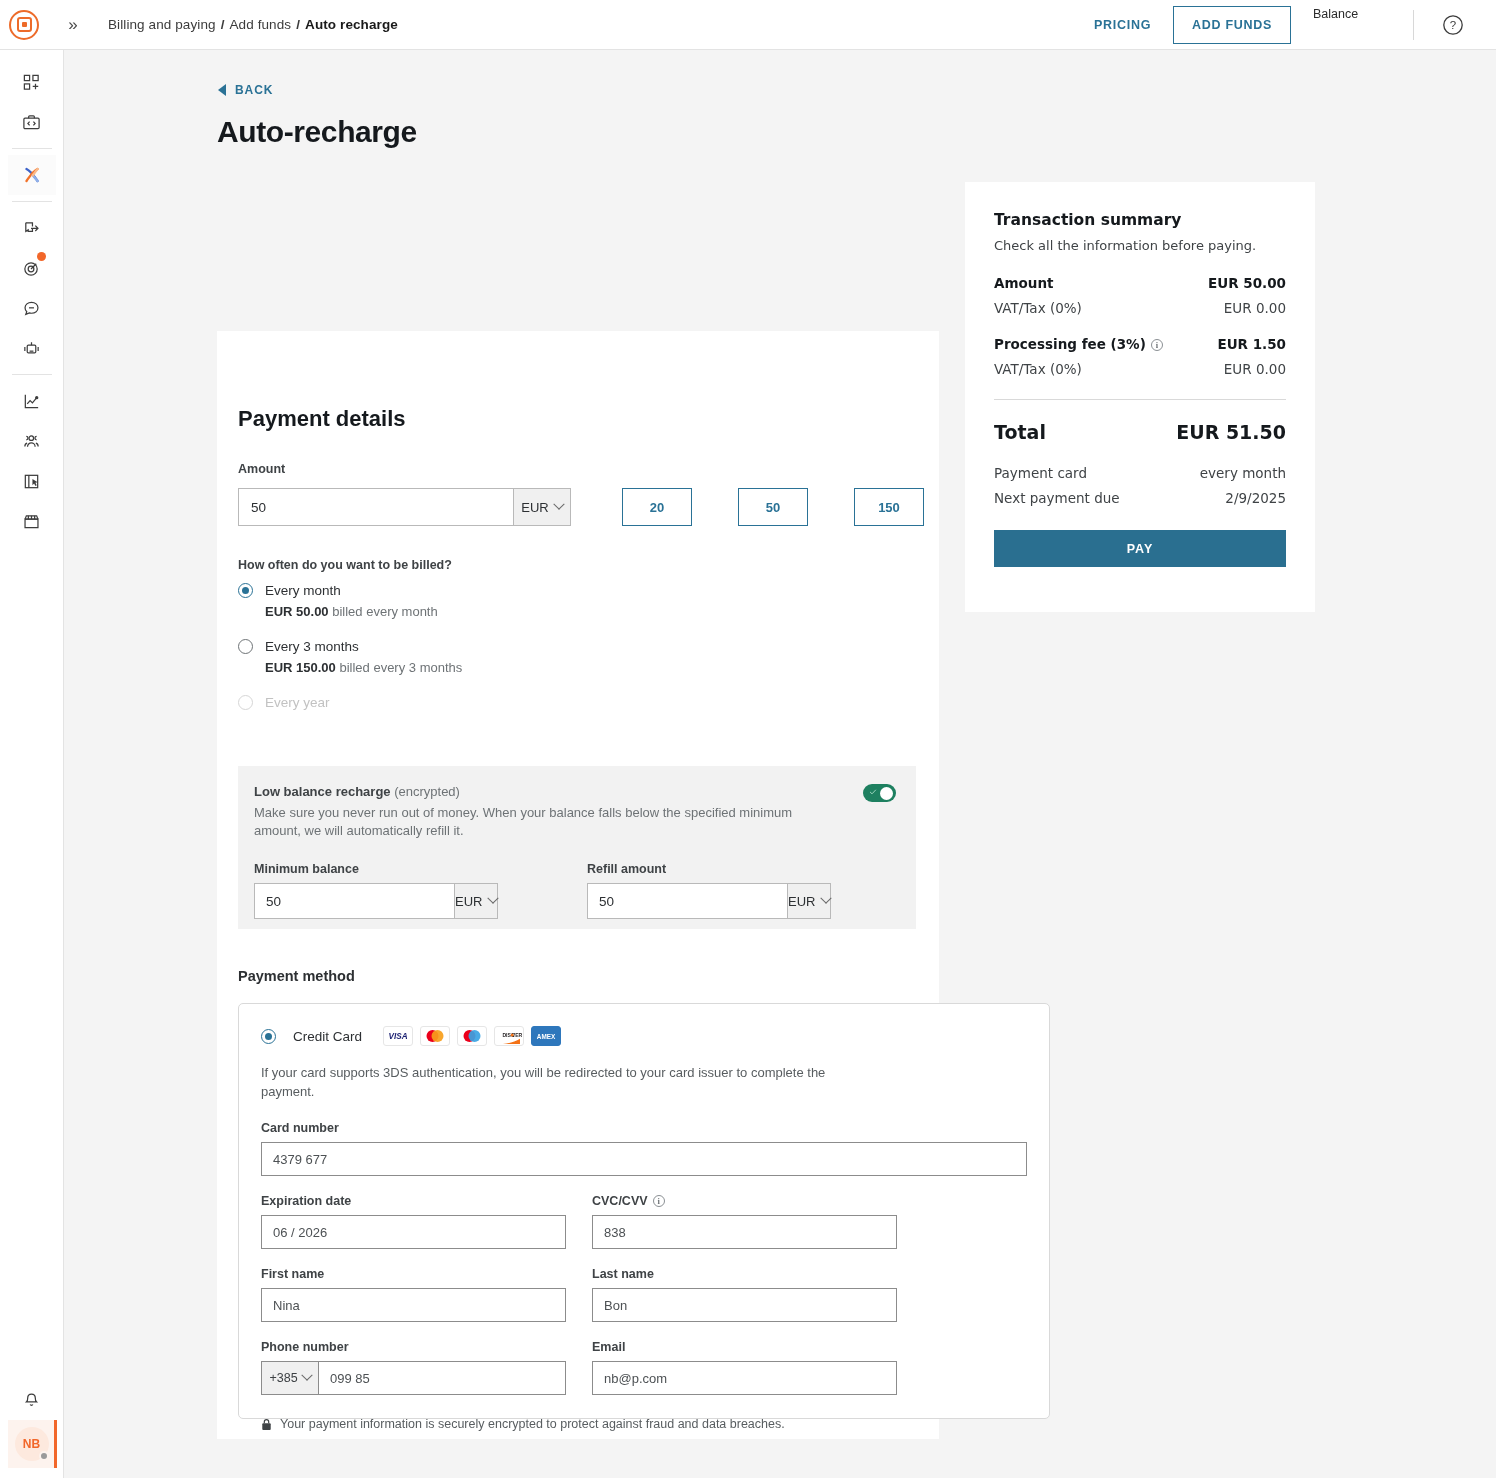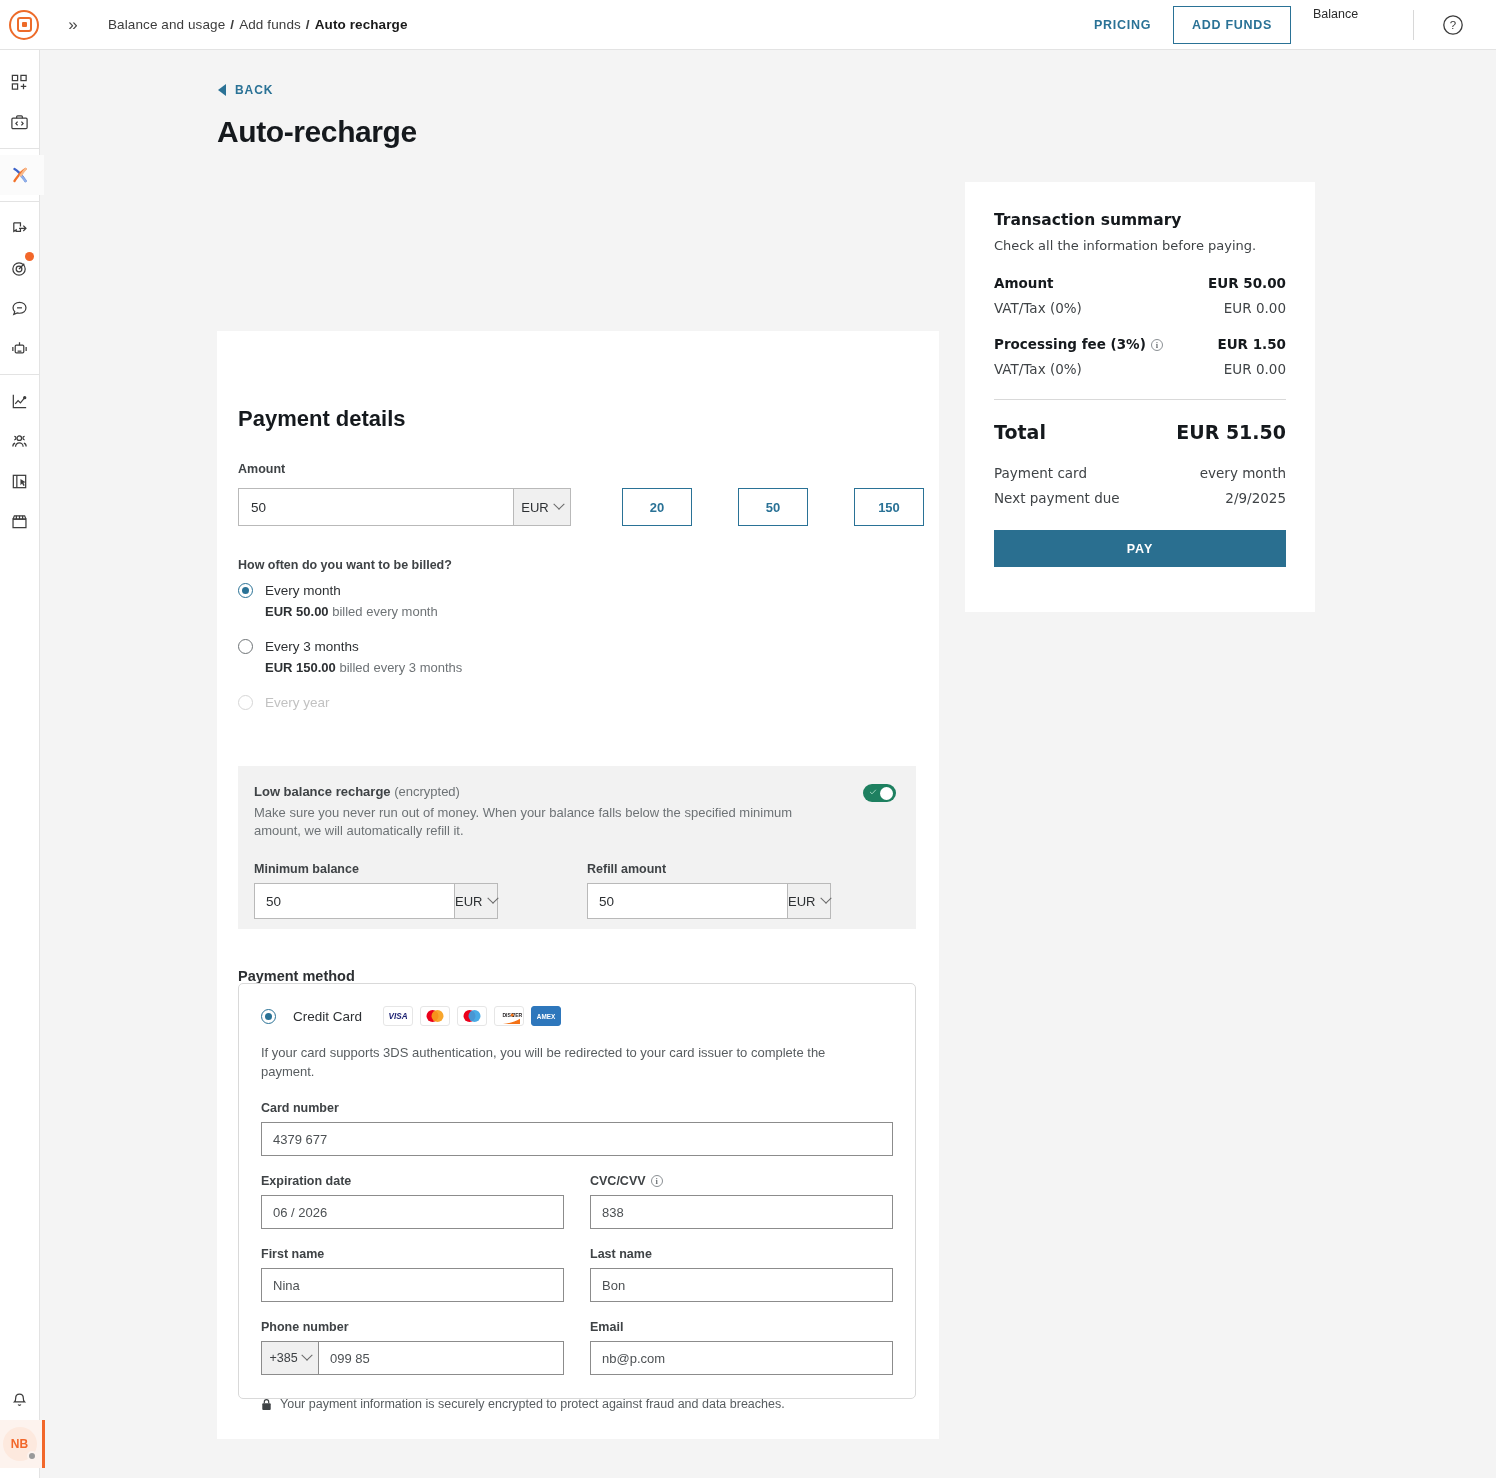--- a/index.html
+++ b/index.html
@@ -57,21 +57,21 @@
   .balance-block {
     margin-left: 22px; width: 92px; height:50px;
     display:flex; flex-direction:column; justify-content:flex-start; padding-top:7px;
   }
   .balance-label { font-size:12.5px; color:#2b2b2b; }
   .topbar-divider { width:1px; height:30px; background:#d8d8d8; margin: 0 26px 0 8px; }
   .help-icon { width:26px; height:26px; margin-right:20px; cursor:pointer; color:#3c3c3c;}
 
   
   .rail {
-    position:absolute; top:50px; left:0; width:40px; height:1428px;
+    position:absolute; top:50px; left:0; width:64px; height:1428px;
     background:#ffffff; border-right:1px solid #e3e3e3;
     display:flex; flex-direction:column; align-items:center; z-index: 15;
   }
   .rail-item {
     width:48px; height:40px; display:flex; align-items:center; justify-content:center;
     position:relative; cursor:pointer; color:#3d3d3d;
   }
   .rail-item.active { background:#fbfbfb; }
   .rail-sep { width:40px; height:1px; background:#e3e3e3; margin:6px 0; }
   .rail-badge {
@@ -194,21 +194,21 @@
     font-size:13.5px;color:#2d3033;outline:none;font-family:"Liberation Sans",sans-serif;
   }
   .small-cur {
     width:62px;background:#f0f0f0;border:1px solid #b9b9b9;display:flex;align-items:center;
     justify-content:center;gap:7px;font-size:13px;color:#2d3033;cursor:pointer;
   }
 
   
   .pm-title { position:absolute; left:21px; top:637px; font-size:14.5px; font-weight:700; color:#2d3033; }
   .pm-box {
-    position:absolute; left:21px; top:652px; width:678px; height:416px;
+    position:absolute; left:21px; top:672px; width:812px; height:416px;
     border:1px solid #d9d9d9; border-radius:5px; background:#fff; padding: 22px 22px 0 22px;
   }
   .pm-row { display:flex; align-items:center; gap:14px; }
   .pm-radio { width:15px;height:15px;border-radius:50%;border:1.5px solid #2a7296;display:flex;align-items:center;justify-content:center; }
   .pm-radio .dot { width:7px;height:7px;border-radius:50%;background:#2a7296; }
   .pm-label { font-size:13.5px; color:#2d3033; margin-left:3px; }
   .cards { display:flex; gap:7px; margin-left:7px; }
   .card-chip {
     width:30px;height:20px;border-radius:3px;background:#fff;border:1px solid #e6e6e6;
     display:flex;align-items:center;justify-content:center; overflow:hidden;
@@ -270,21 +270,21 @@
   <div class="topbar">
     <div class="logo-wrap">
       <div class="logo-ring">
         <div class="logo-inner">
             <div class="logo-dot"></div>
           </div>
       </div>
     </div>
     <div class="expand-btn">»</div>
     <div class="breadcrumb">
-      <span>Balance and usage</span>
+      <span>Billing and paying</span>
       <span class="sep">/</span>
       <span>Add funds</span>
       <span class="sep">/</span>
       <span class="crumb-last">Auto recharge</span>
     </div>
     <div class="topbar-right">
       <div class="pricing-link">PRICING</div>
       <div class="addfunds-btn">ADD FUNDS</div>
       <div class="balance-block">
         <div class="balance-label">Balance</div>

